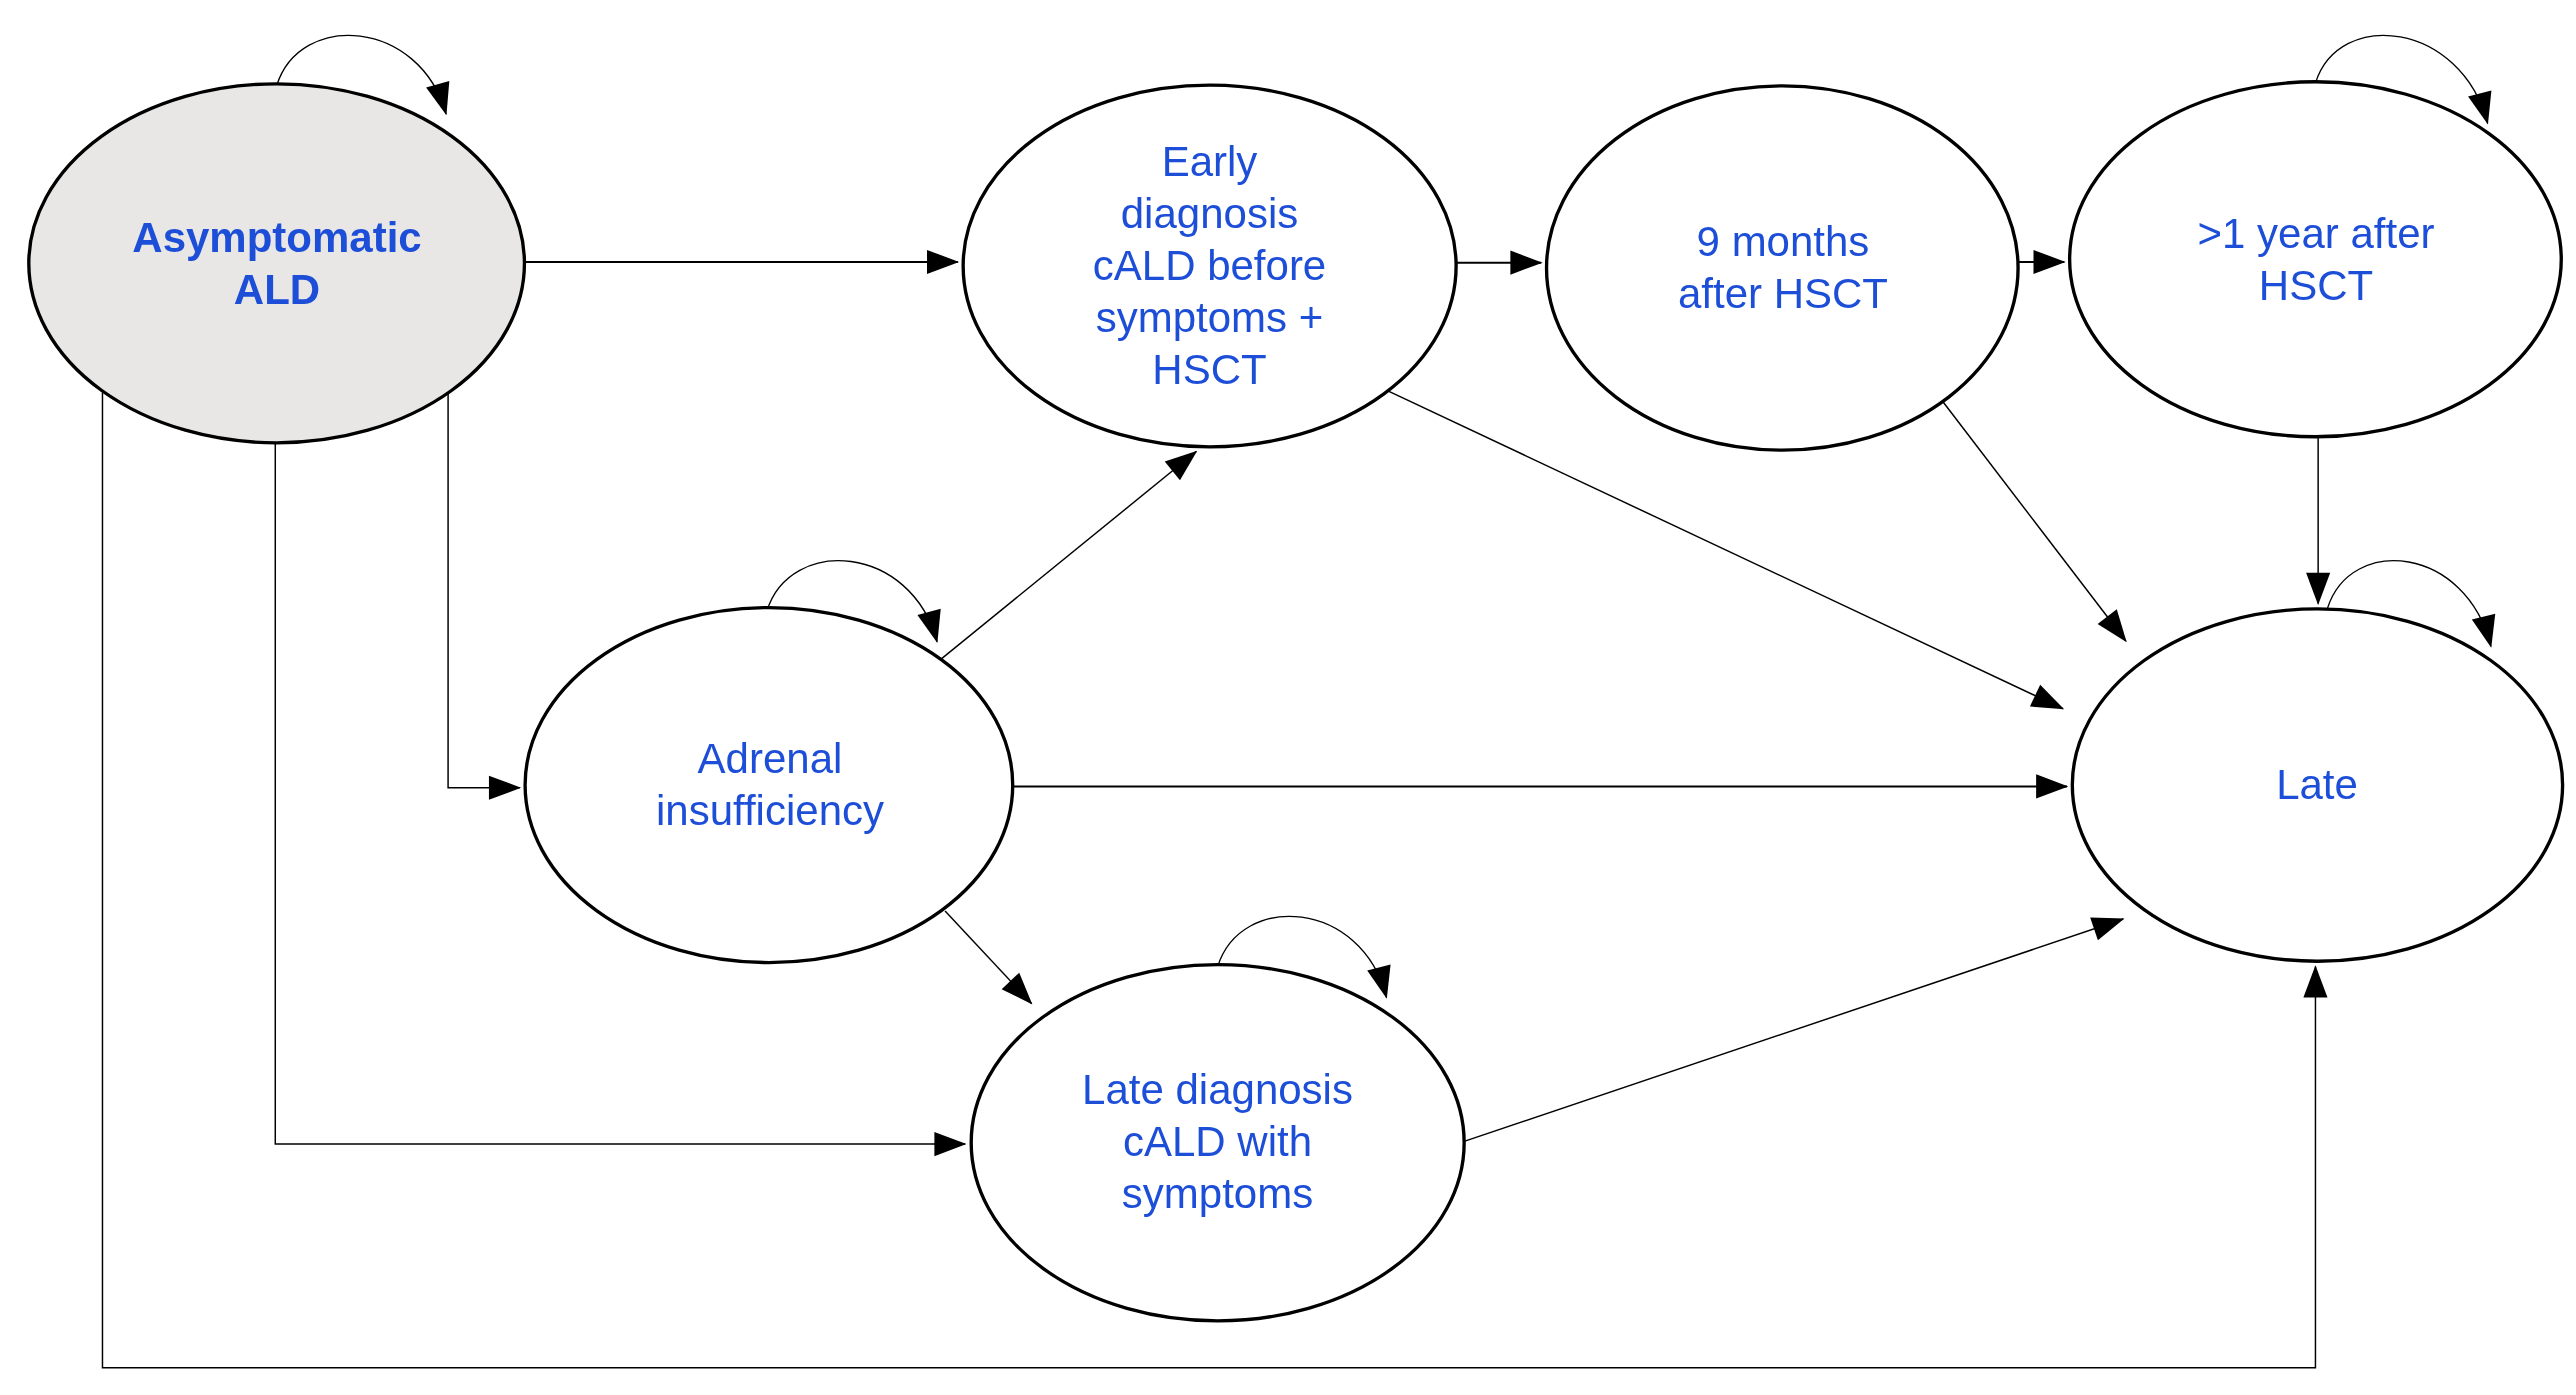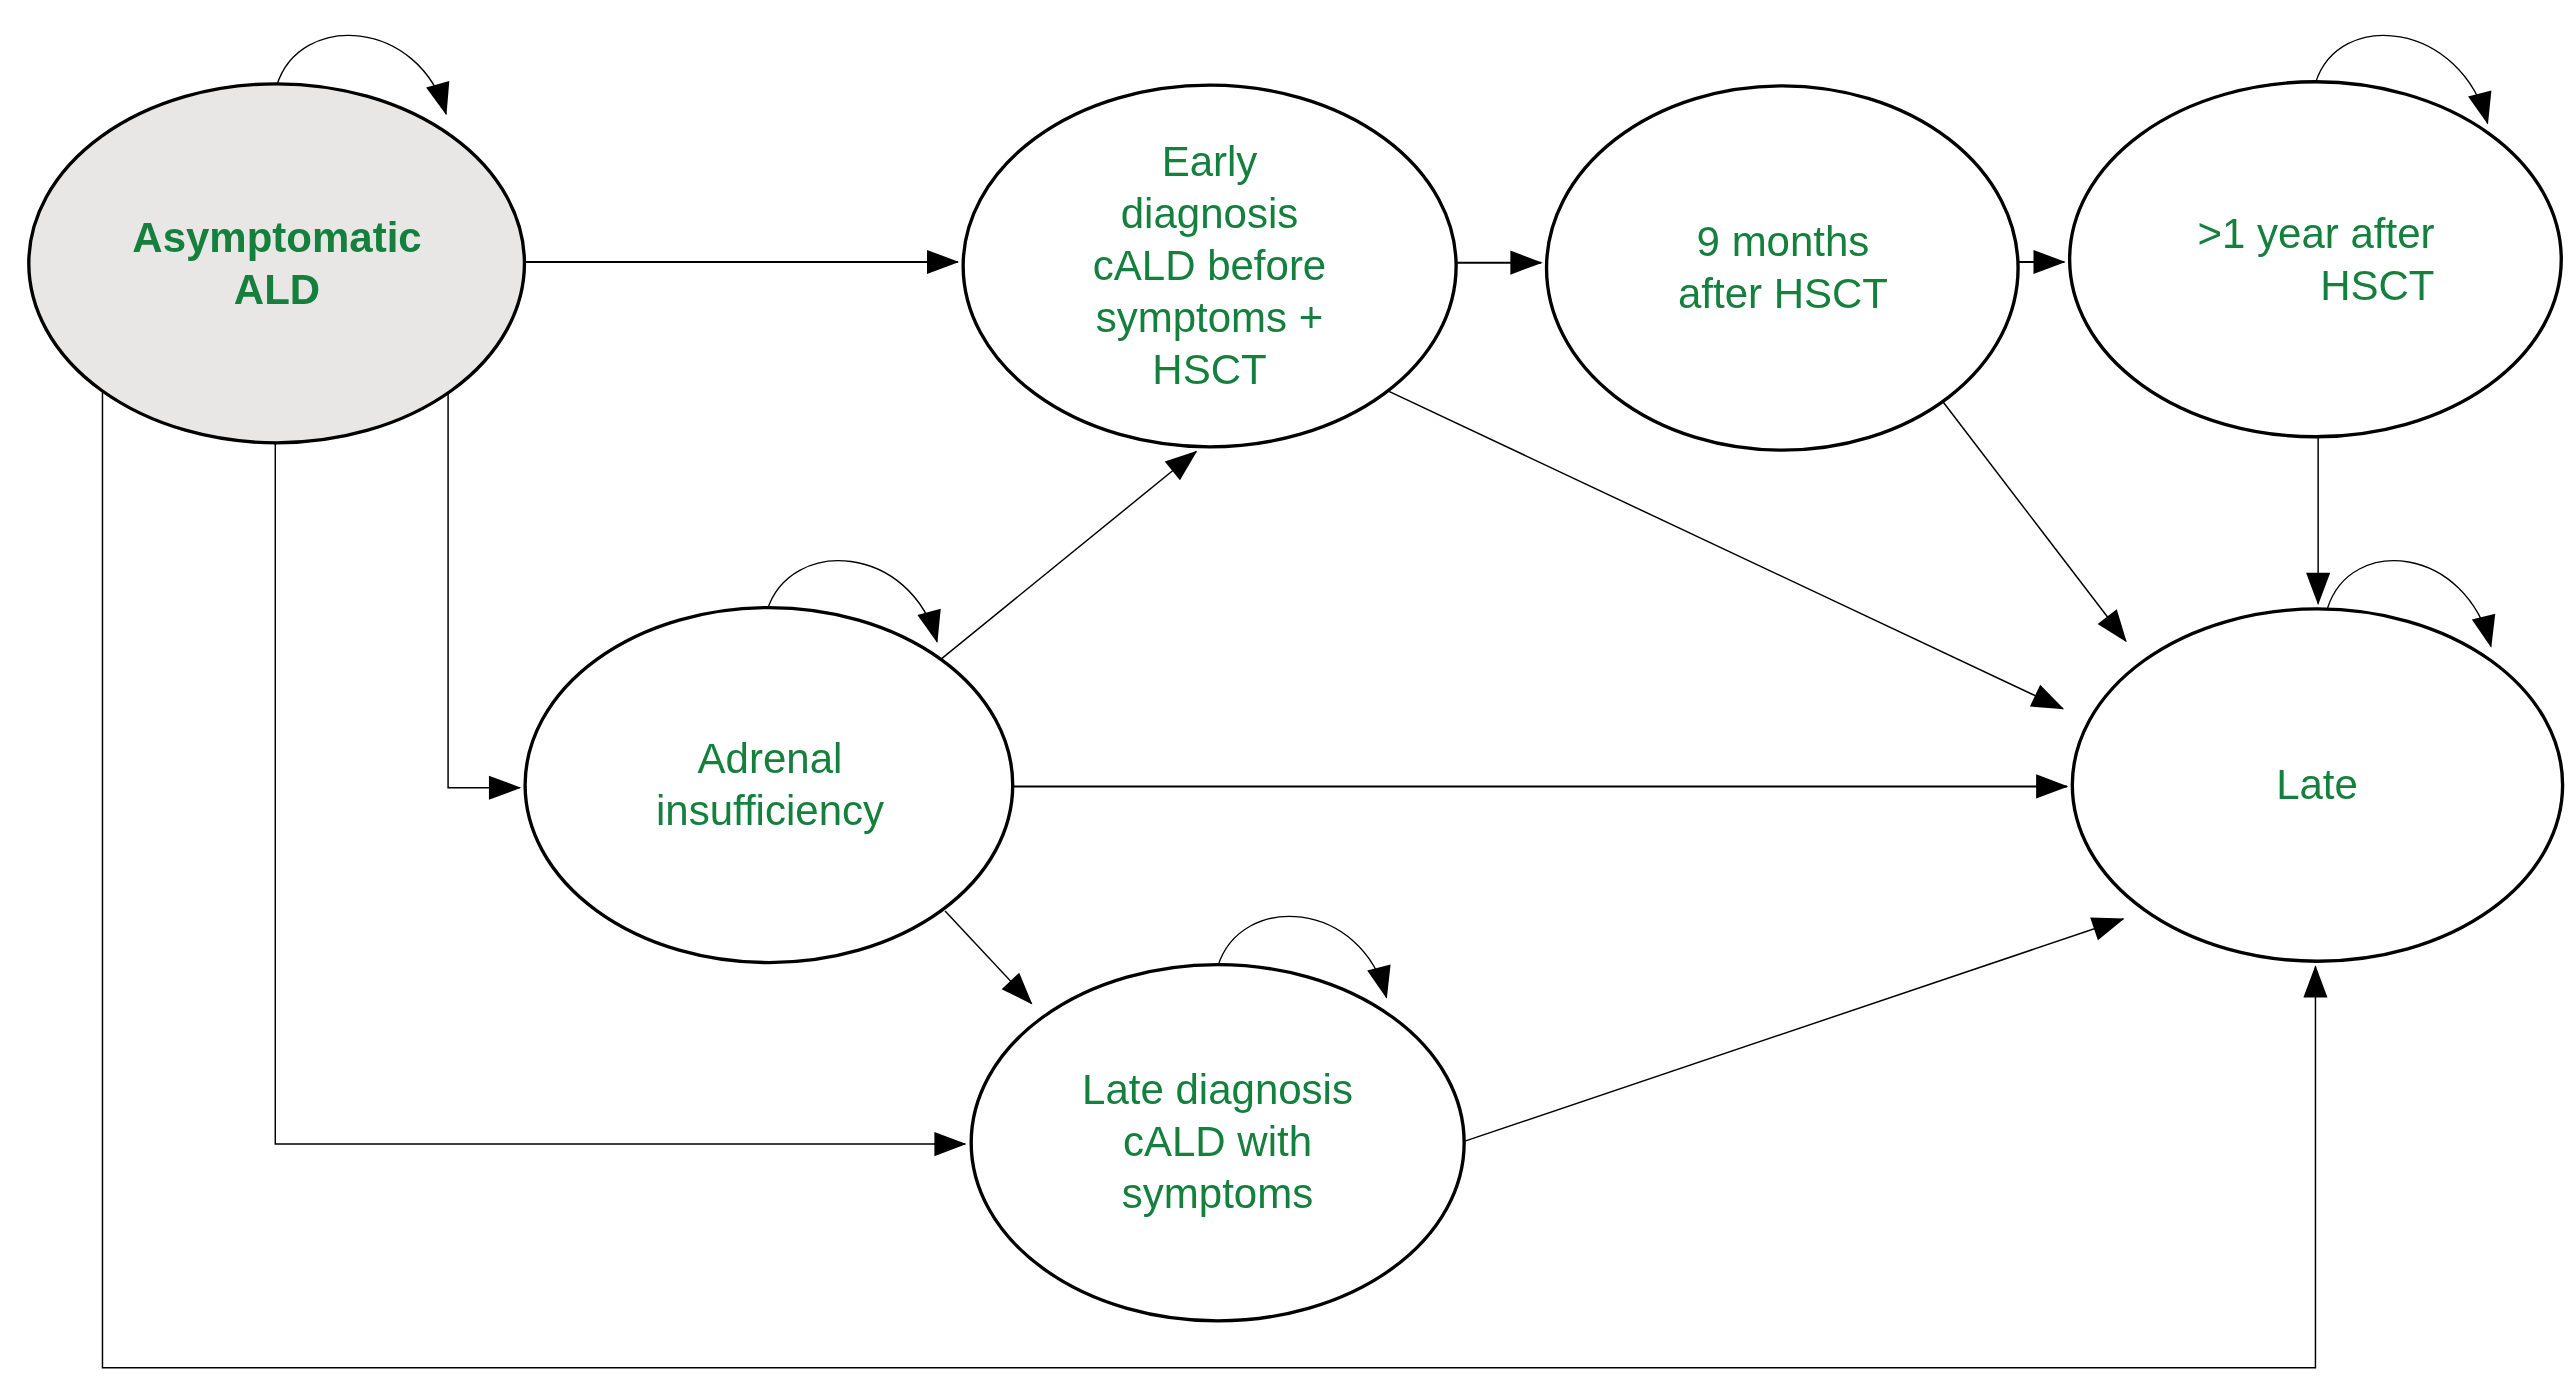--- a/index.html
+++ b/index.html
@@ -26,21 +26,21 @@
   }
   .node-label {
     position: absolute;
     display: flex;
     align-items: center;
     justify-content: center;
     text-align: center;
     white-space: pre-line;
     font-size: 42px;
     line-height: 52px;
-    color: #15803d;
+    color: #1d4ed8;
     pointer-events: none;
   }
 </style>
 </head>
 <body>
 
 <div class="canvas">
 
   <svg viewBox="0 0 3846 2084">
     <defs>
@@ -81,21 +81,21 @@
 
   <div class="node-label" style="left:29px; top:84px; width:496px; height:359px;font-weight:bold;">Asymptomatic
 ALD</div>
   <div class="node-label" style="left:963px; top:85px; width:493px; height:362px;">Early
 diagnosis
 cALD before
 symptoms +
 HSCT</div>
   <div class="node-label" style="left:1547px; top:86px; width:472px; height:364px;">9 months
 after HSCT</div>
-  <div class="node-label" style="left:2070px; top:82px; width:492px; height:355px;text-align:right;">&gt;1 year after
+  <div class="node-label" style="left:2070px; top:82px; width:492px; height:355px;">&gt;1 year after
 HSCT</div>
   <div class="node-label" style="left:526px; top:607px; width:488px; height:355px;">Adrenal
 insufficiency</div>
   <div class="node-label" style="left:971px; top:964px; width:493px; height:356px;">Late diagnosis
 cALD with
 symptoms</div>
   <div class="node-label" style="left:2072px; top:609px; width:490px; height:352px;">Late</div>
 
 </div>
 

